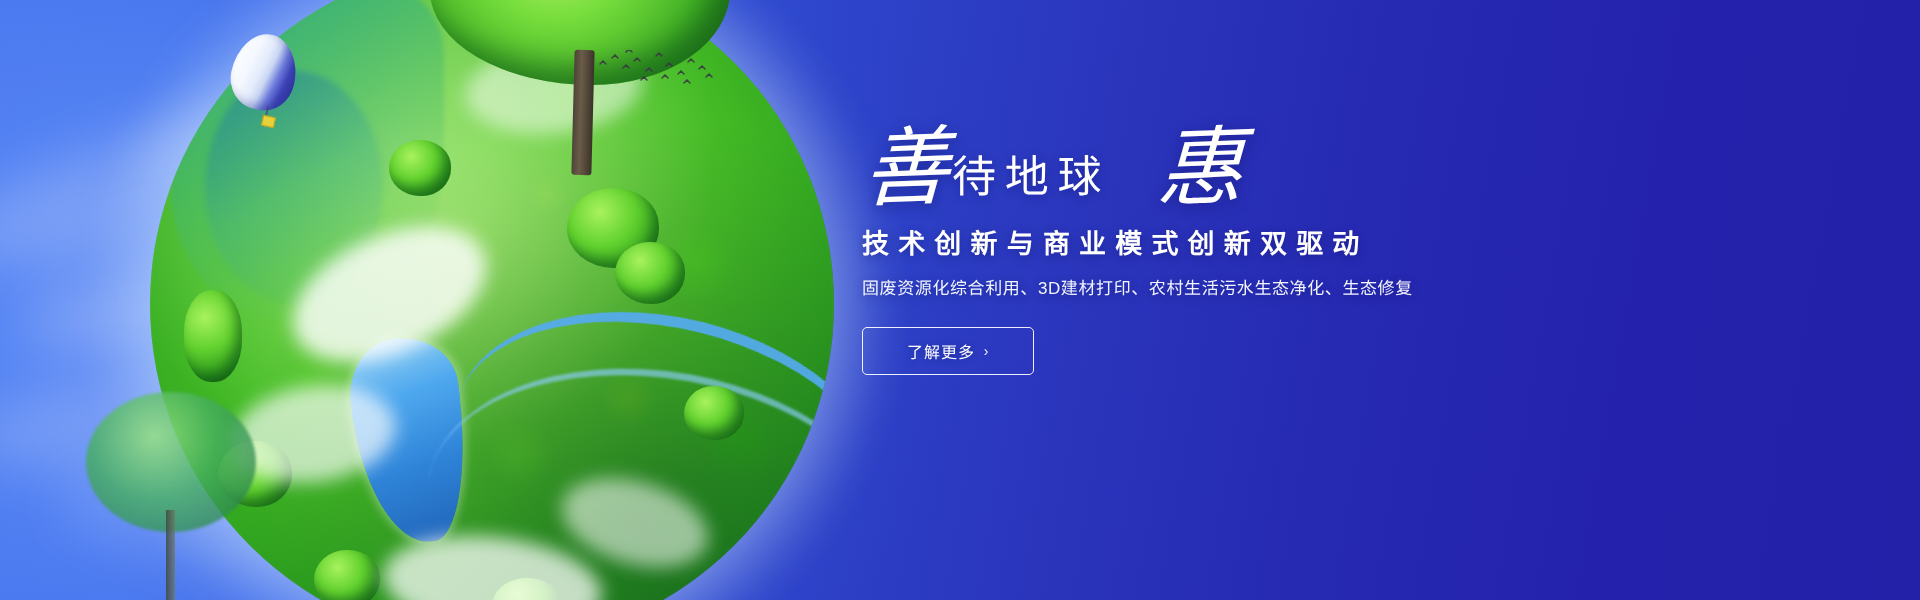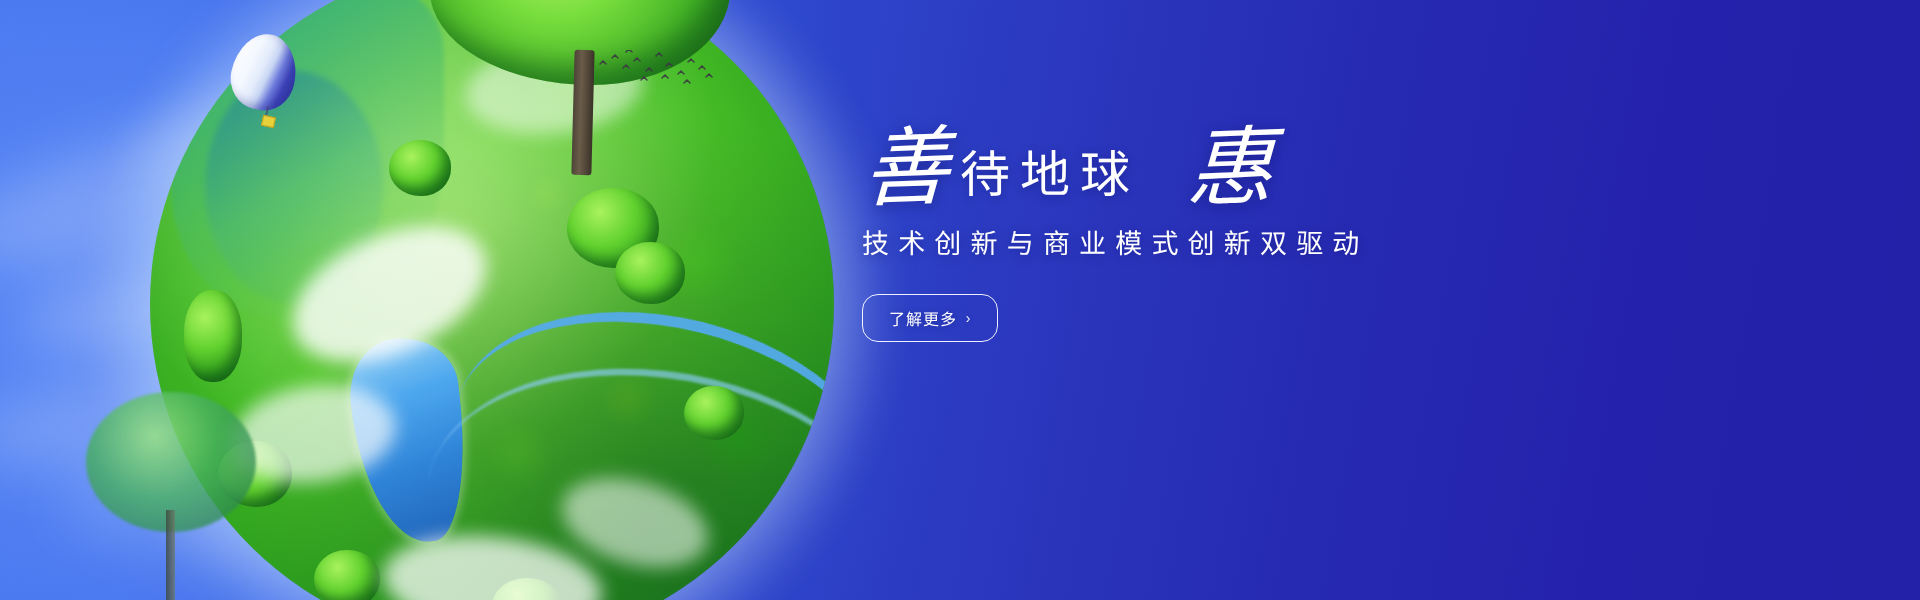--- a/index.html
+++ b/index.html
@@ -271,52 +271,51 @@
     line-height:.9;
     font-weight:400;
     font-style:italic;
     letter-spacing:0;
     transform:skewX(-4deg) rotate(-2deg);
     transform-origin:bottom left;
     padding-right:4px;
     text-shadow:0 3px 14px rgba(10,10,80,.40);
   }
   .rest{
-    font-size:50px;
+    font-size:44px;
     line-height:1;
     letter-spacing:.20em;
     padding-bottom:9px;
-    margin-left:8px;
     font-weight:400;
   }
   .subtitle{
     font-size:27px;
     letter-spacing:.34em;
     line-height:1.3;
-    margin-bottom:32px;
+    margin-bottom:15px;
     white-space:nowrap;
-    font-weight:400;
+    font-weight:700;
   }
   .desc{
     font-size:17px;
     letter-spacing:.035em;
     line-height:1.4;
     margin-bottom:26px;
     white-space:nowrap;
     color:#f2f5ff;
   }
   .cta{
     display:inline-flex;
     align-items:center;
     justify-content:center;
     gap:9px;
     min-width:116px;
-    padding:11px 26px;
+    padding:11px 44px;
     border:1px solid rgba(255,255,255,.92);
-    border-radius:16px;
+    border-radius:5px;
     background:transparent;
     color:#ffffff;
     font-size:16px;
     letter-spacing:.06em;
     cursor:pointer;
     font-family:"Liberation Sans", sans-serif;
     text-shadow:0 1px 6px rgba(10,10,80,.35);
   }
   .cta .chev{ font-size:14px; line-height:1; opacity:.95; }
 </style>
@@ -405,20 +404,21 @@
         <span class="cal">善</span>
         <span class="rest">待地球</span>
       </span>
       <span class="phrase">
         <span class="cal">惠</span>
       </span>
     </div>
 
     <div class="subtitle">技术创新与商业模式创新双驱动</div>
 
+    <div class="desc">固废资源化综合利用、3D建材打印、农村生活污水生态净化、生态修复</div>
 
     <button class="cta">
       <span>了解更多</span>
       <span class="chev">›</span>
     </button>
 
   </div>
 
 </div>
 

